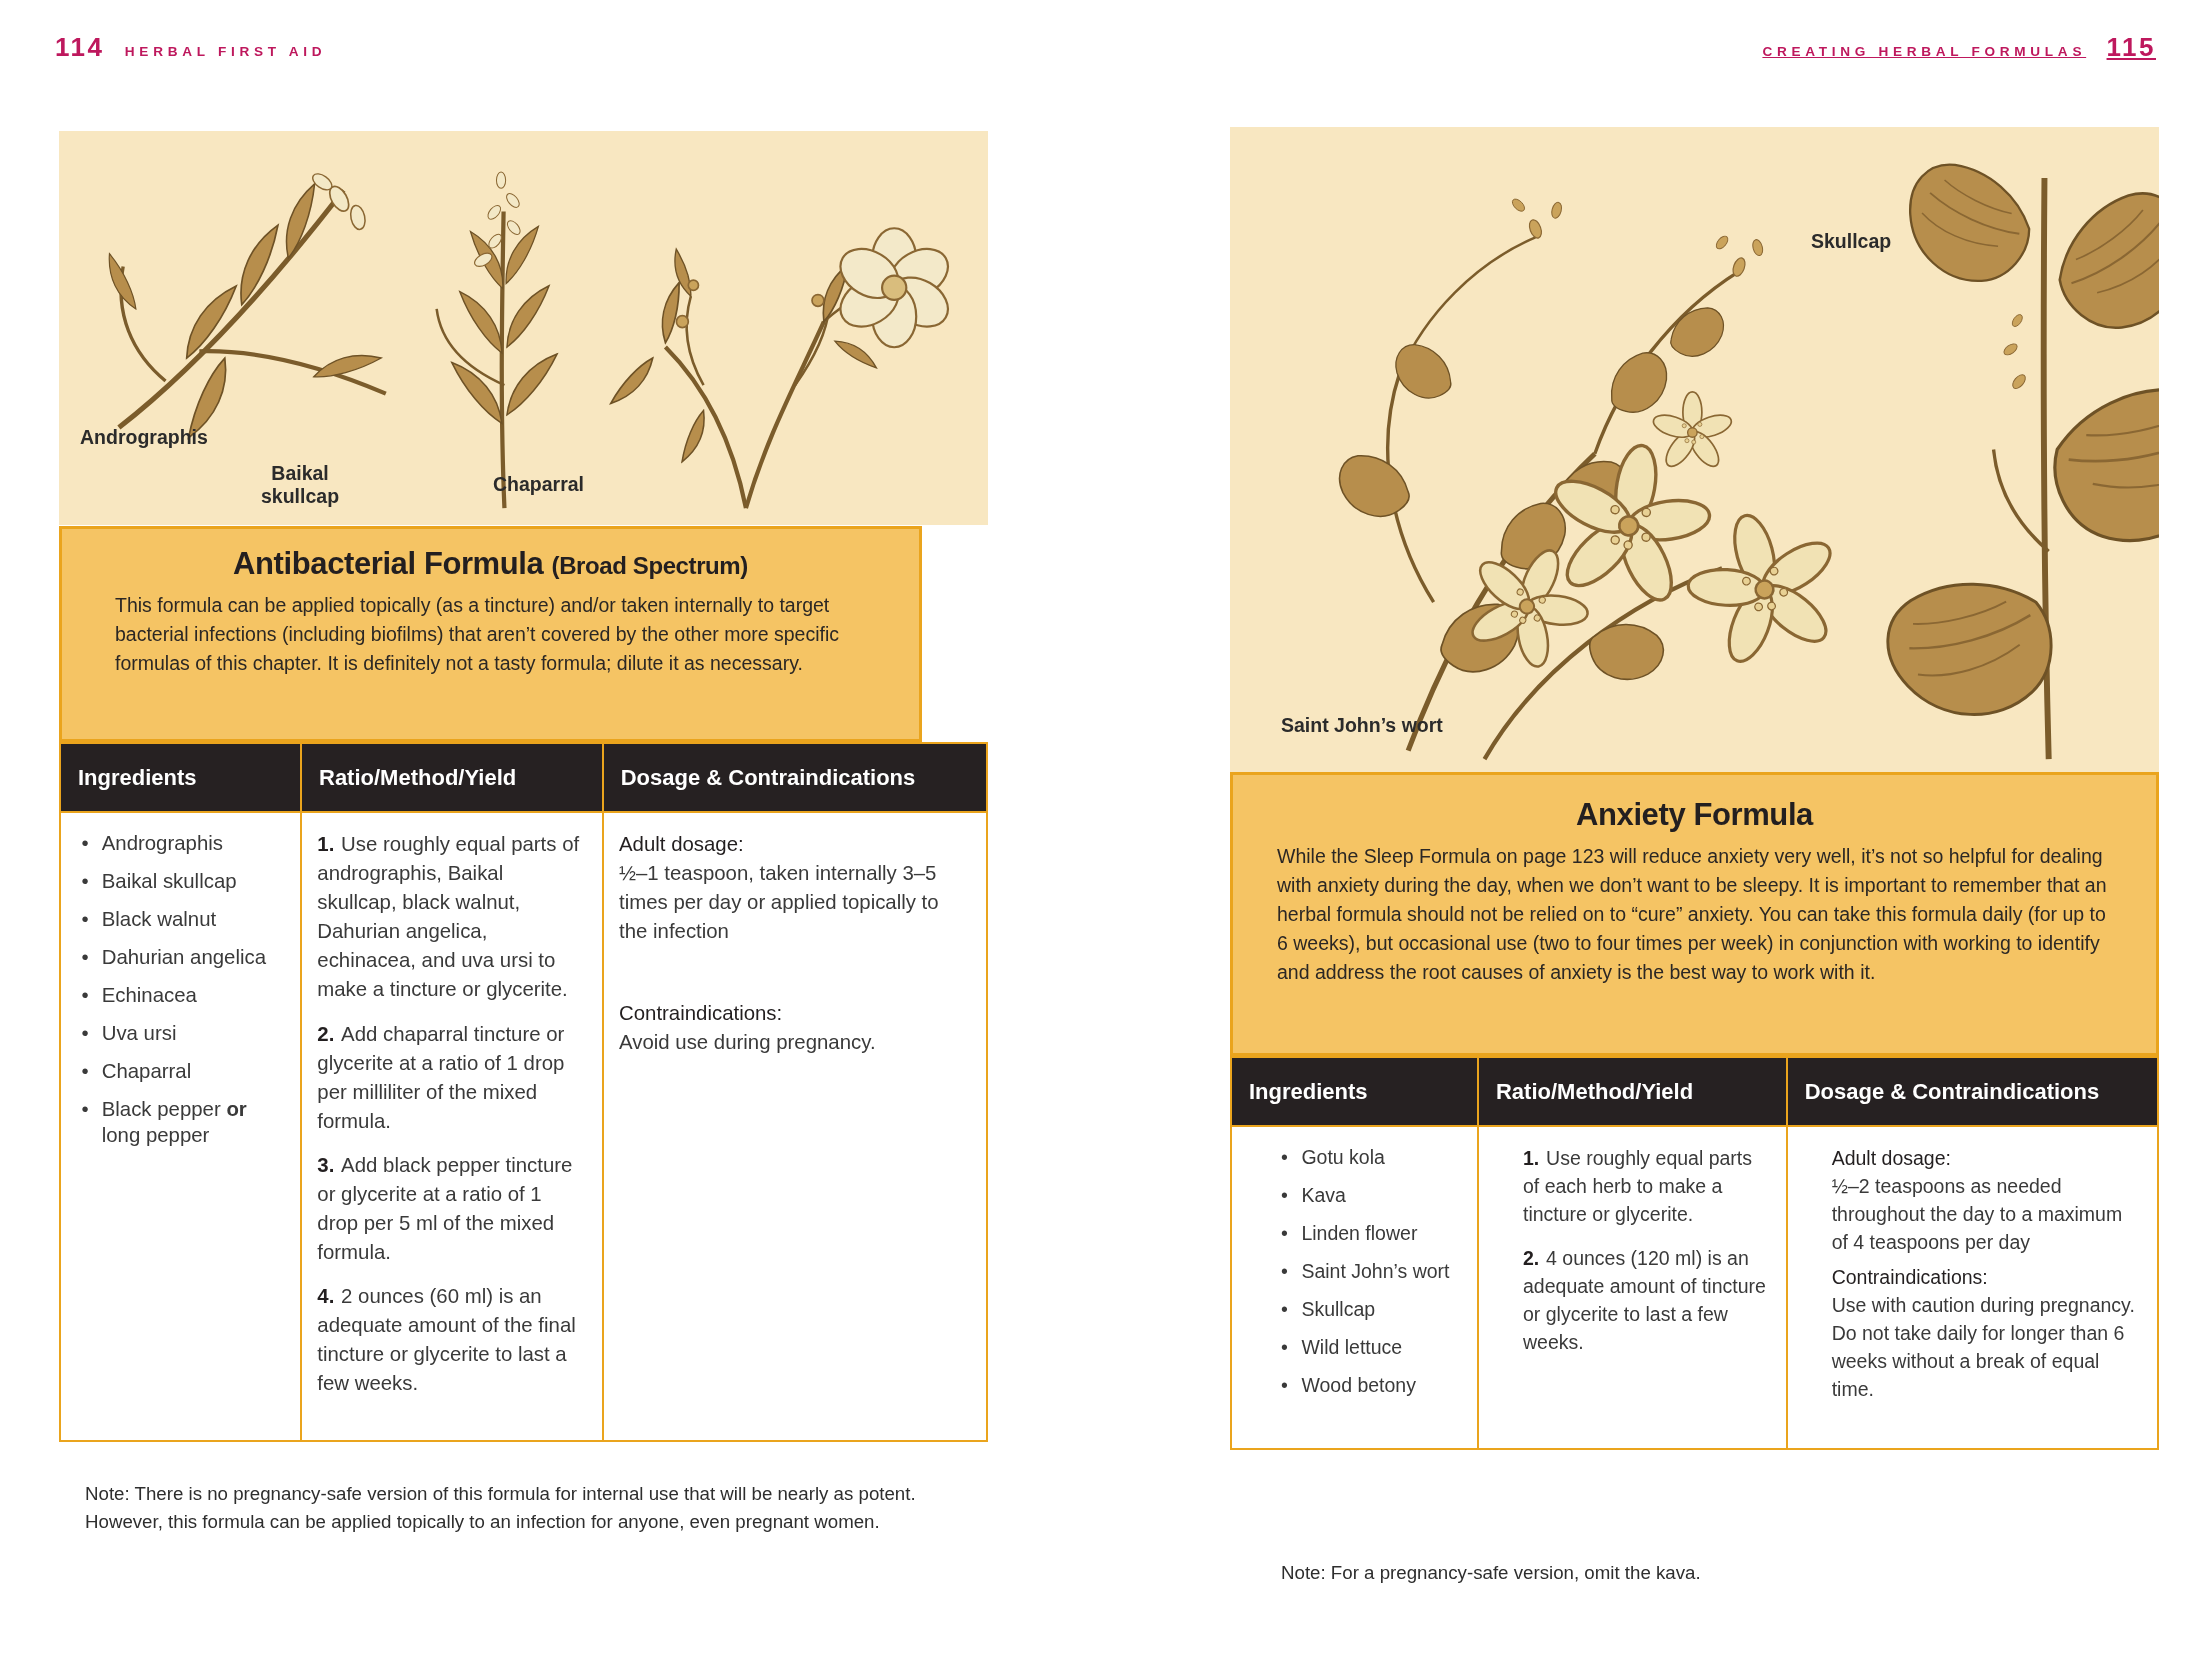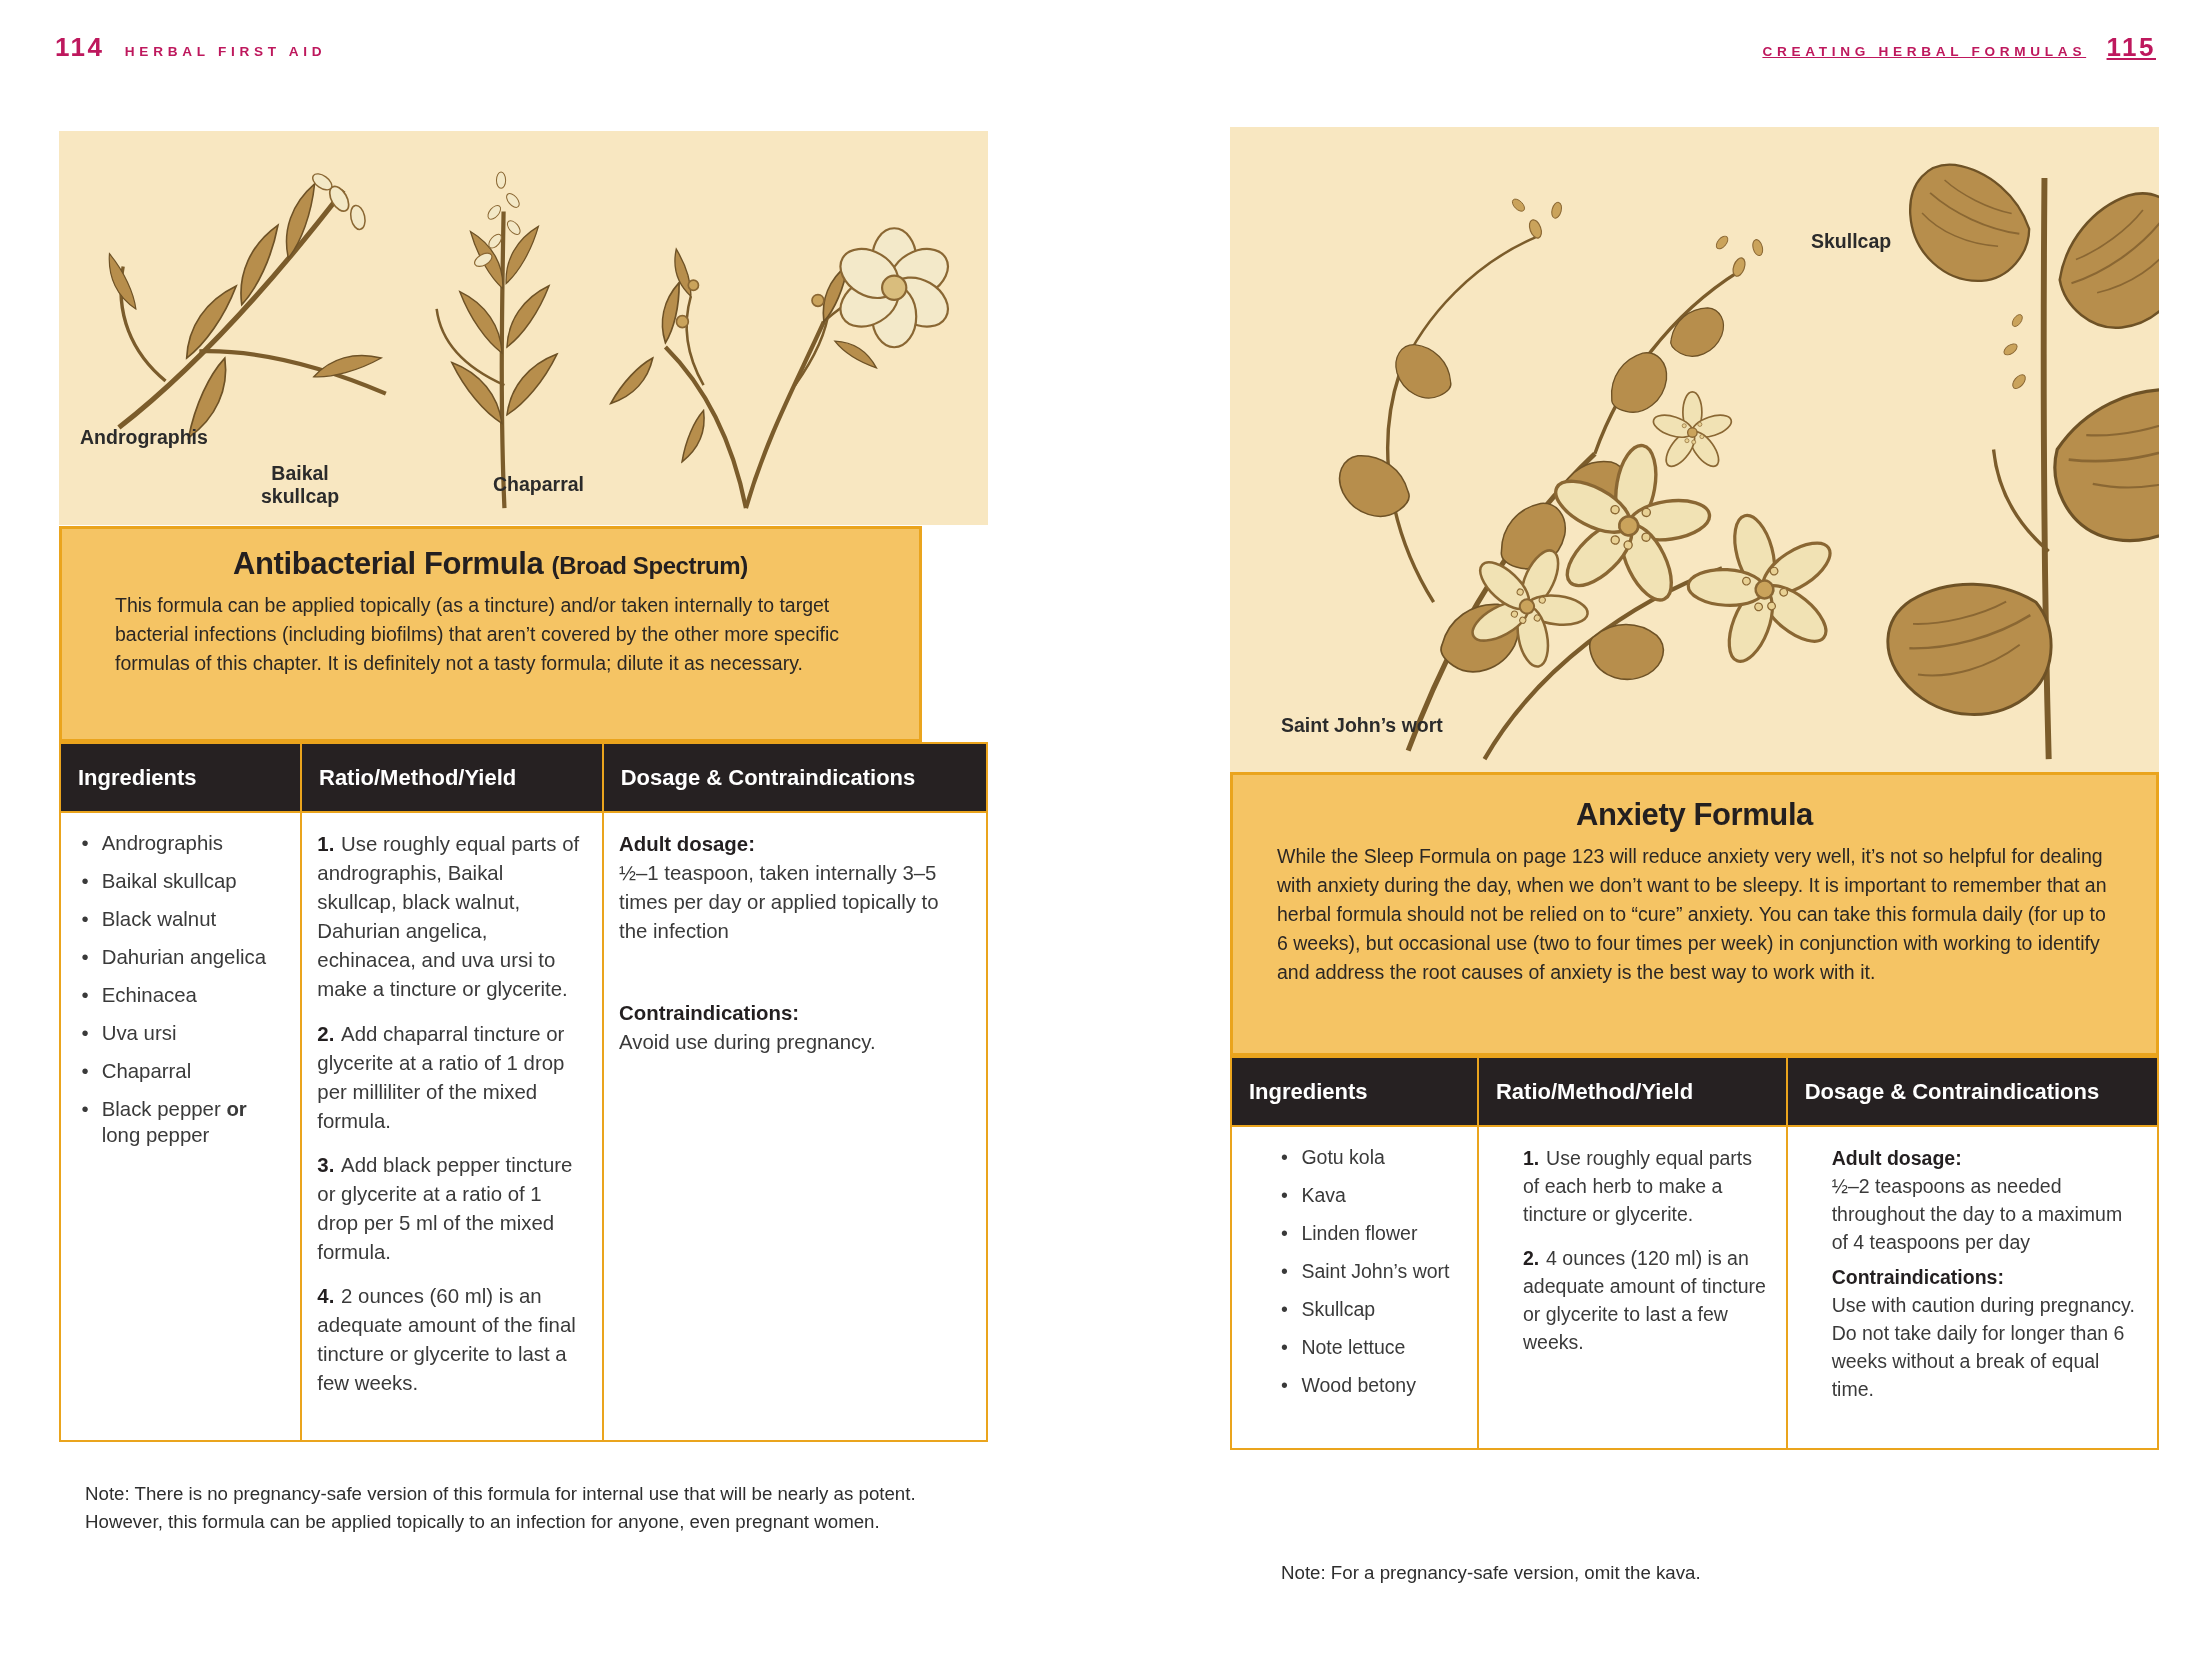--- a/index.html
+++ b/index.html
@@ -42,21 +42,21 @@
   .tbody{display:flex;flex:1;}
   .td{box-sizing:border-box;padding:17px 15.3px;font-size:20.4px;line-height:29px;color:#3a3a3a;}
   .ftable-left .c1{width:240px;} .ftable-left .c2{width:303px;} .ftable-left .c3{width:386px;}
   .ftable-right .c1{width:246px;} .ftable-right .c2{width:310px;} .ftable-right .c3{width:373px;}
   .ftable-right .td{font-size:19.5px;line-height:28px;padding-left:44px;}
 
   .bullet-item{position:relative;padding-left:25.4px;margin-bottom:12px;line-height:26px;}
   .bullet-item::before{content:"\2022";position:absolute;left:5.1px;}
   .step{margin-bottom:15.3px;}
   .step-num{font-weight:bold;color:#231f20;margin-right:6.8px;}
-  .cell-label{font-weight:bold;color:#231f20;margin:0;}
+  .cell-label{font-weight:normal;color:#231f20;margin:0;}
   .cell-text{margin:0 0 0 0;}
   .contra-gap-left{margin-top:53px;}
   .contra-gap-right{margin-top:6.8px;}
 
   
   .note{position:absolute;font-size:18.7px;line-height:28px;color:#2e2e2e;}
   .note-left{left:85px;top:1461px;width:848px;}
   .note-right{left:1281px;top:1540px;width:763px;}
 </style>
 </head>
@@ -295,21 +295,21 @@
     <div class="th c2">Ratio/Method/Yield</div>
     <div class="th c3">Dosage &amp; Contraindications</div>
   </div>
   <div class="tbody">
     <div class="td c1">
       <div class="bullet-item">Gotu kola</div>
       <div class="bullet-item">Kava</div>
       <div class="bullet-item">Linden flower</div>
       <div class="bullet-item">Saint John’s wort</div>
       <div class="bullet-item">Skullcap</div>
-      <div class="bullet-item">Note lettuce</div>
+      <div class="bullet-item">Wild lettuce</div>
       <div class="bullet-item">Wood betony</div>
     </div>
     <div class="td c2">
       <div class="step"><b class="step-num">1.</b><span>Use roughly equal parts of each herb to make a tincture or glycerite.</span></div>
       <div class="step"><b class="step-num">2.</b><span>4 ounces (120 ml) is an adequate amount of tincture or glycerite to last a few weeks.</span></div>
     </div>
     <div class="td c3">
       <p class="cell-label">Adult dosage:</p>
       <p class="cell-text">½–2 teaspoons as needed throughout the day to a maximum of 4 teaspoons per day</p>
       <p class="cell-label contra-gap-right">Contraindications:</p>

